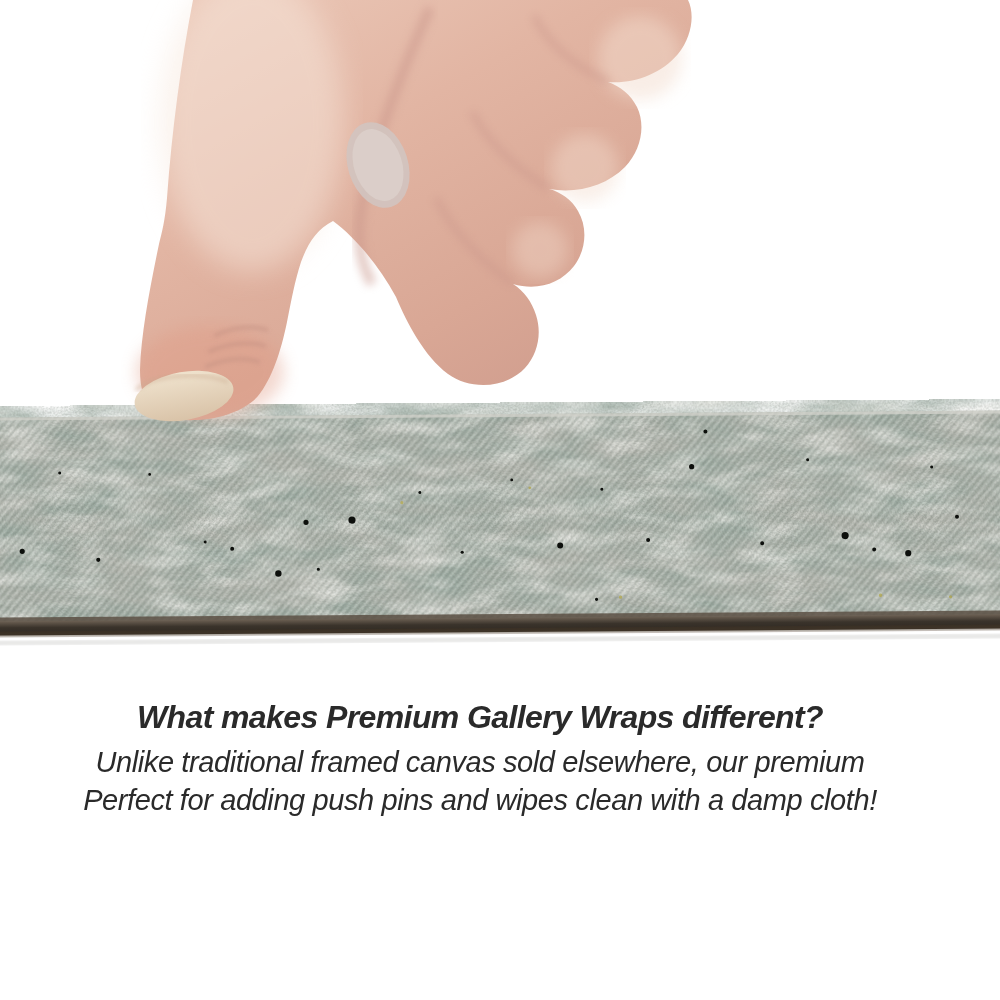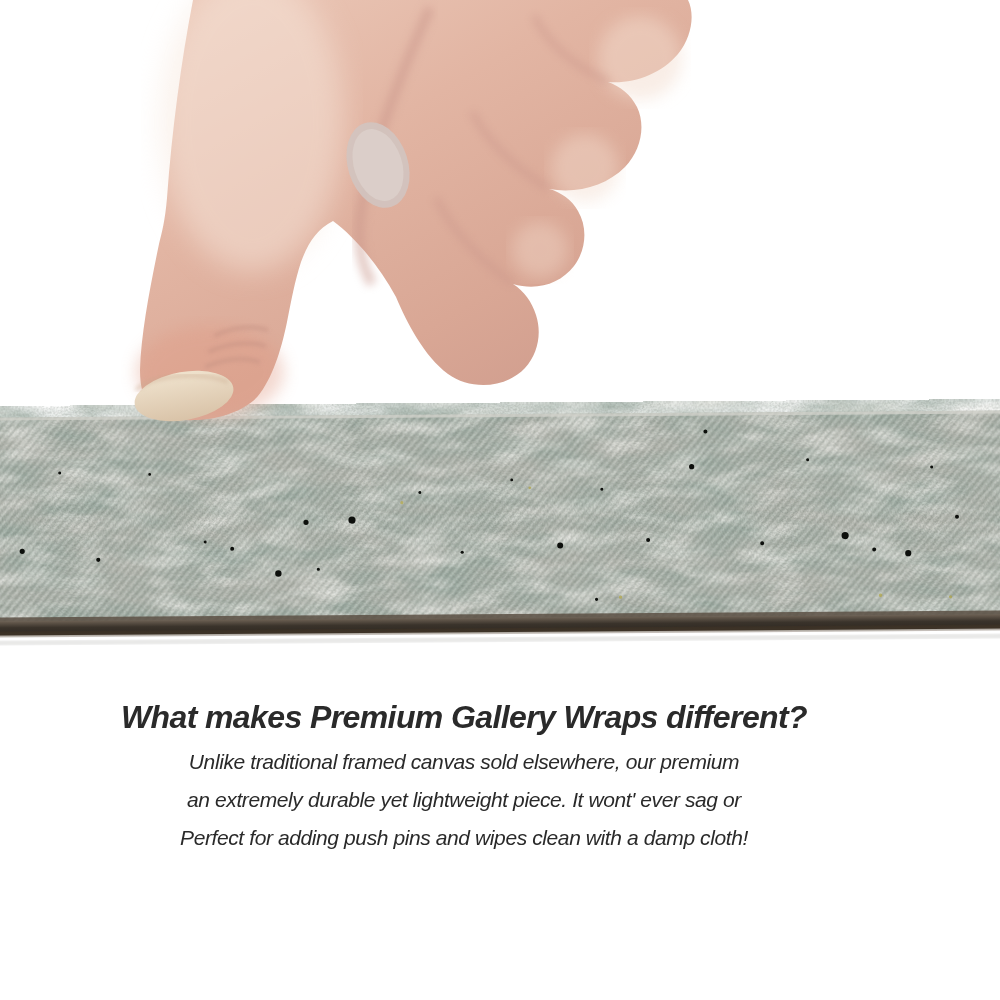--- a/index.html
+++ b/index.html
@@ -2,29 +2,29 @@
 <html style="--text_color: #2a2a2a; --background: #ffffff; --canvas_base: #b6b9b1; --canvas_moss_green: #5e6e64; --canvas_highlight: #d8d8d0; --canvas_dark_edge: #2e2821; --canvas_shadow_line: #d2d2d0; --skin_light: #eac8b7; --skin_mid: #e2b5a3; --skin_shadow: #cf9c8d; --nail_color: #e4d2ba;"><head>
 <meta charset="utf-8">
 <style>
   html,body{margin:0;padding:0;background:#ffffff;}
   .stage{
     position:relative;width:1000px;height:1000px;background:#ffffff;
     overflow:hidden;font-family:"Liberation Sans",sans-serif;
   }
   .photo{position:absolute;top:0;left:0;}
   .caption{
-    position:absolute;top:699px;left:0;width:928px;
+    position:absolute;top:699px;left:16px;width:928px;
     text-align:center;font-style:italic;color:var(--text_color,#2a2a2a);
   }
   .caption h1{
     margin:0 0 7px 0;font-size:32px;font-weight:700;
     letter-spacing:-0.6px;font-style:italic;color:var(--text_color,#2a2a2a);
   }
   .caption p{
-    margin:0;font-size:21px;font-weight:400;line-height:38px;
+    margin:0;font-size:29px;font-weight:400;line-height:38px;
     letter-spacing:-0.4px;
   }
 </style>
 </head>
 <body>
 
 <div class="stage">
 
   <svg class="photo" width="1000" height="660" viewBox="0 0 1000 660">
     <defs>
@@ -177,17 +177,16 @@
       </g>
 
       <ellipse cx="184" cy="396" rx="50" ry="24" transform="rotate(-10 184 396)" fill="url(#nailGrad)"></ellipse>
       <path d="M 136 390 C 150 376 200 370 228 382" fill="none" stroke="#c9a98f" stroke-width="3" opacity="0.6" filter="url(#soft2)"></path>
     </g>
   </svg>
 
   <section class="caption">
     <h1>What makes Premium Gallery Wraps different?</h1>
     <p>Unlike traditional framed canvas sold elsewhere, our premium</p>
-    <p>an extremely durable yet lightweight piece. It wont' ever sag or</p>
     <p>Perfect for adding push pins and wipes clean with a damp cloth!</p>
   </section>
 
 </div>
 
 </body></html>

